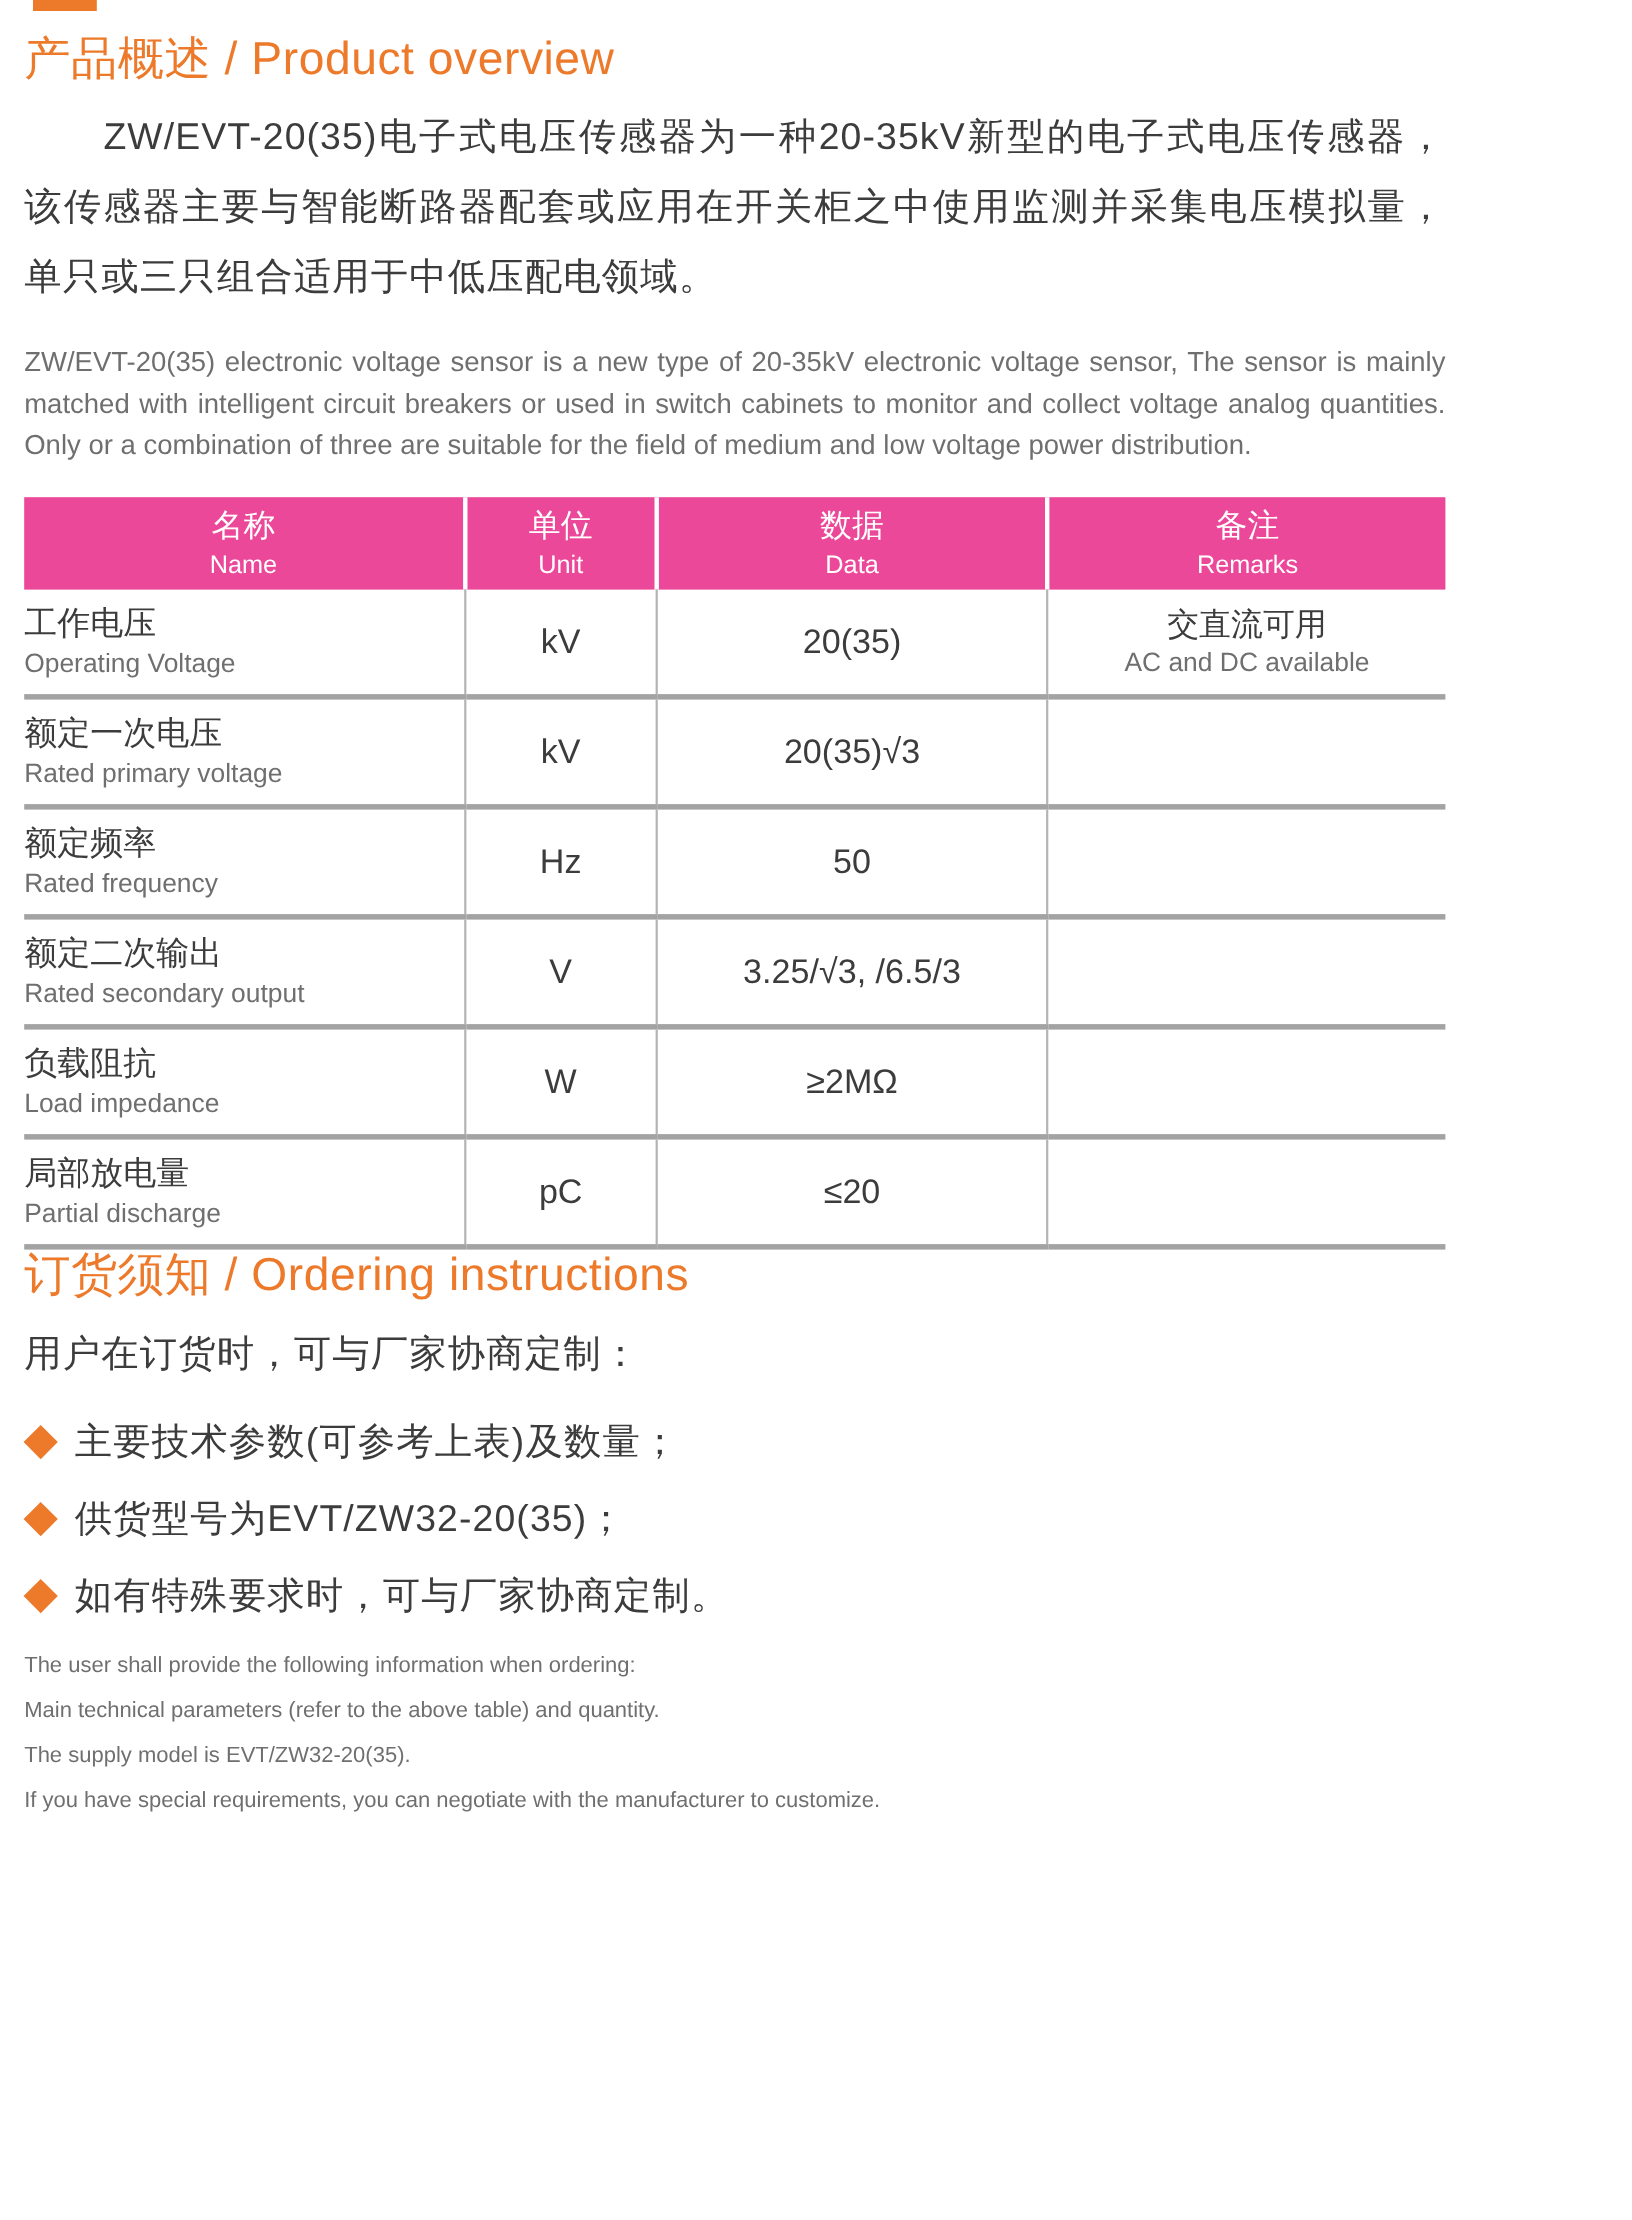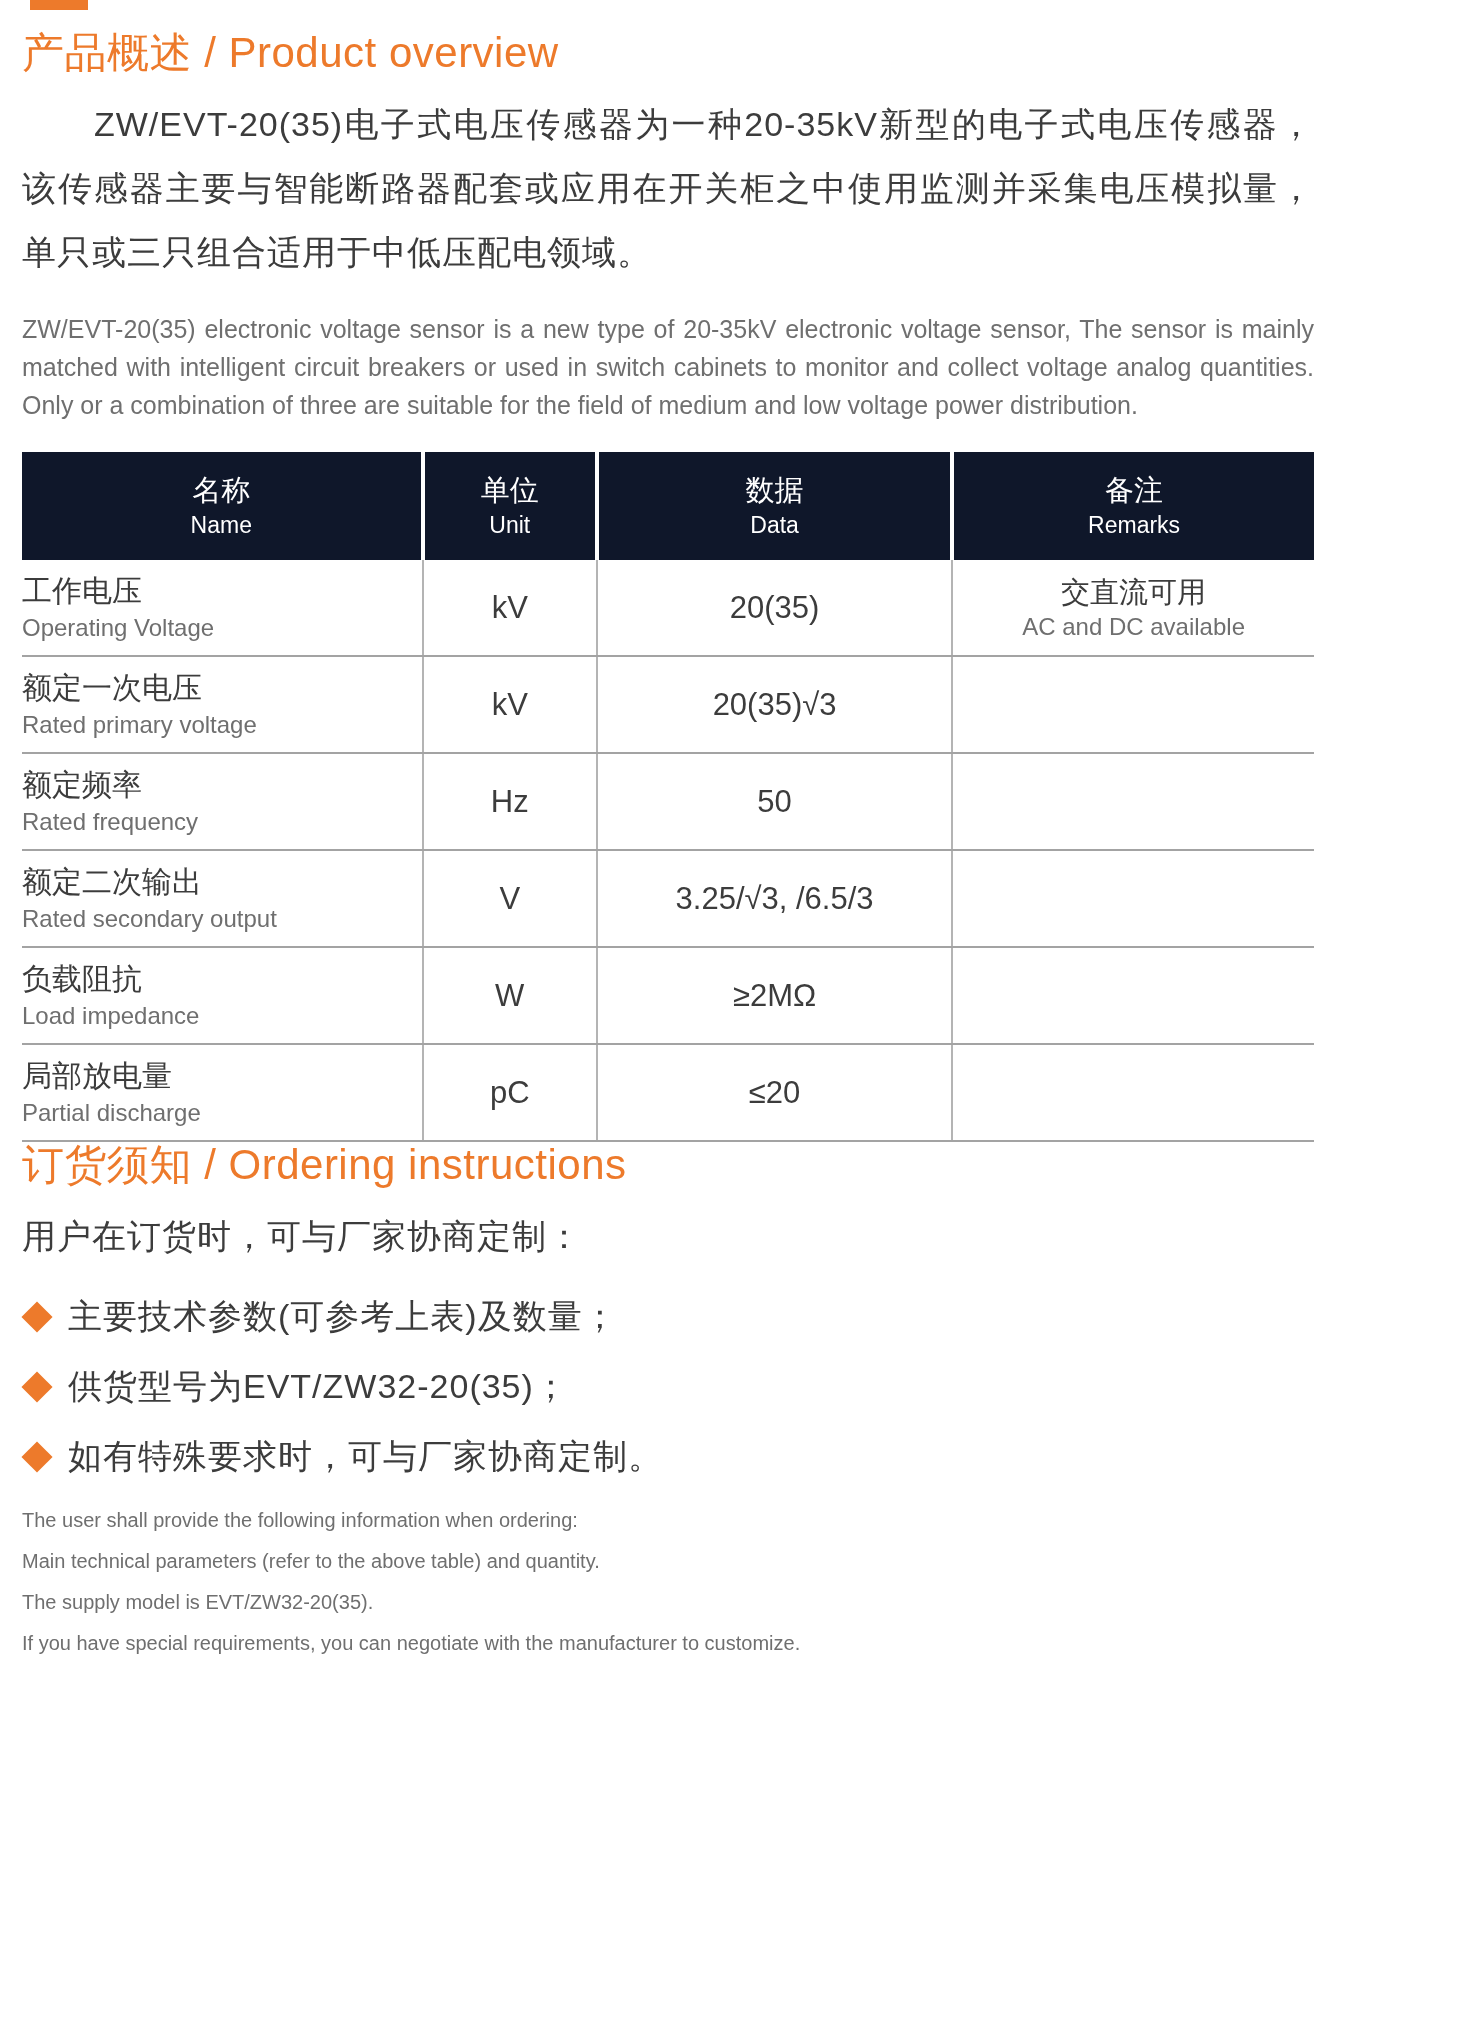--- a/index.html
+++ b/index.html
@@ -59,34 +59,34 @@
     width: 100%;
     border-collapse: collapse;
     margin-top: 28px;
     table-layout: fixed;
   }
   table.params col.c-name    { width: 31%; }
   table.params col.c-unit    { width: 13.5%; }
   table.params col.c-data    { width: 27.5%; }
   table.params col.c-remarks { width: 28%; }
   table.params thead th {
-    background: #0f172a;
+    background: #ec4899;
     color: #ffffff;
     font-weight: normal;
     height: 84px;
     text-align: center;
     vertical-align: middle;
-    padding: 12px;
+    padding: 0;
   }
   table.params thead th + th { border-left: 4px solid #ffffff; }
   th .h-cn { display: block; font-size: 29px; line-height: 1.25; }
   th .h-en { display: block; font-size: 23px; line-height: 1.25; margin-top: 3px; }
   table.params tbody td {
     height: 95px;
-    border-bottom: 2px solid #a3a3a3;
+    border-bottom: 5px solid #a3a3a3;
     vertical-align: middle;
     padding: 0;
   }
   table.params tbody td + td { border-left: 2px solid #b4b4b4; text-align: center; }
   td.name-cell { text-align: left; padding-left: 46px; }
   .cell-cn { display: block; font-size: 30px; color: #3c3c3c; line-height: 1.25; }
   .cell-en { display: block; font-size: 24px; color: #6f6f6f; line-height: 1.25; margin-top: 4px; }
   .unit-val, .data-val { font-size: 31px; color: #3c3c3c; }
   .remark-cn { display: block; font-size: 29px; color: #3c3c3c; line-height: 1.25; }
   .remark-en { display: block; font-size: 24px; color: #6f6f6f; line-height: 1.25; margin-top: 2px; }

